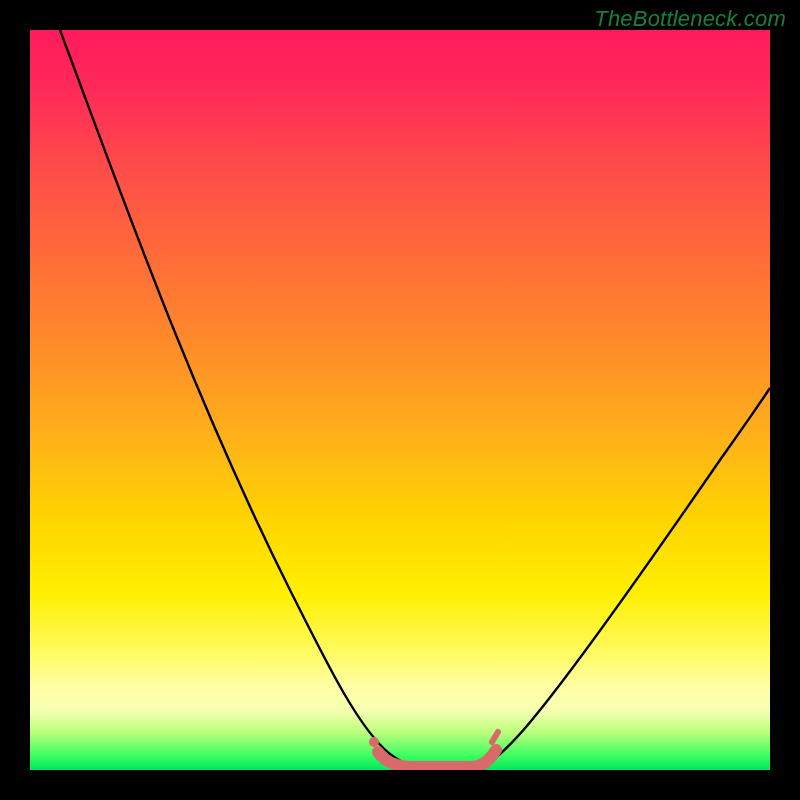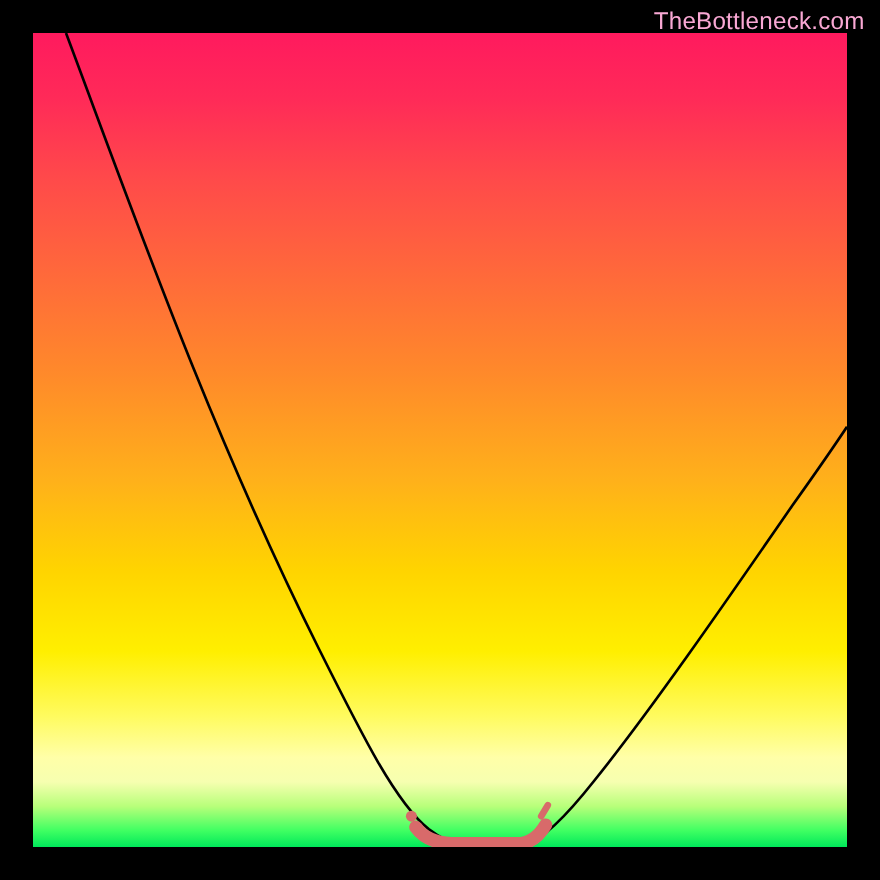--- a/index.html
+++ b/index.html
@@ -41,25 +41,26 @@
       #f6ffb0 92%,
       #b8ff7a 95%,
       #3fff62 98%,
       #00e85a 100%
     );
   }
   .watermark {
     position: absolute;
     top: 6px;
     right: 14px;
-    color: #f9a8d4;
+    color: #15803d;
     font-size: 22px;
     font-weight: 500;
     letter-spacing: 0.2px;
     user-select: none;
+    font-style: italic;
   }
   svg.curves {
     position: absolute;
     left: 0;
     top: 0;
   }
 </style>
 </head>
 <body>
 

